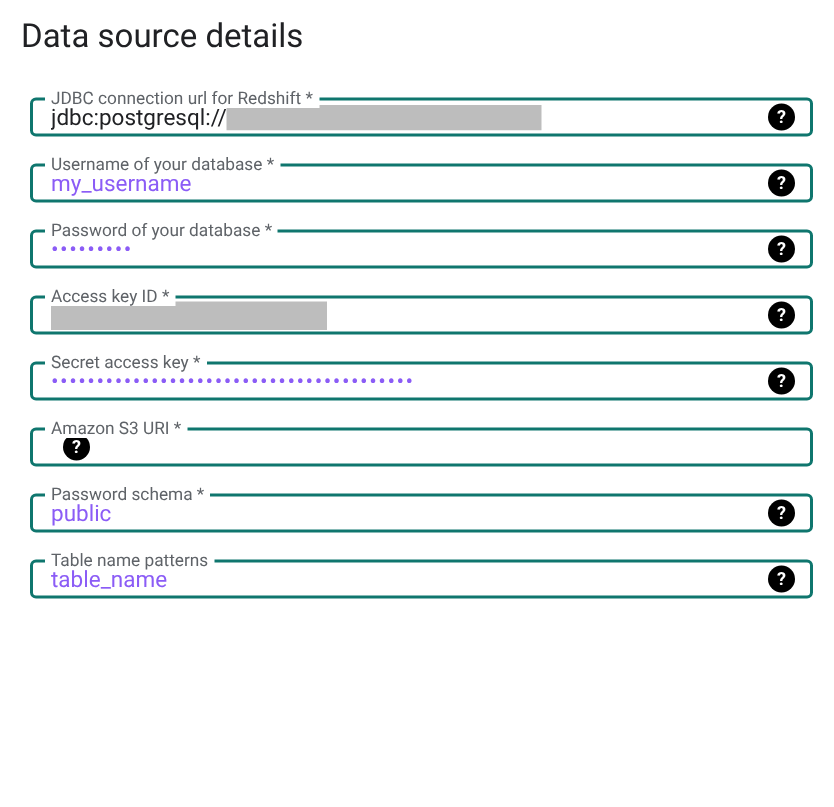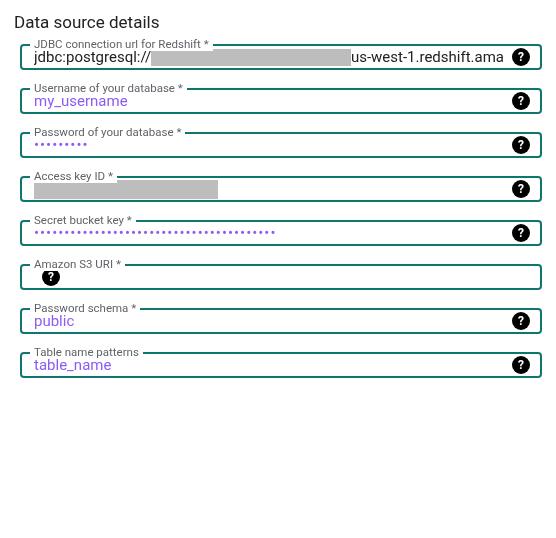--- a/index.html
+++ b/index.html
@@ -4,24 +4,24 @@
   <style>
     * { box-sizing: border-box; margin: 0; padding: 0; }
     body {
       font-family: -apple-system, BlinkMacSystemFont, "Segoe UI", Roboto, Arial, sans-serif;
       background: #fff;
       padding: 12px 14px;
       width: 556px;
       color: #202124;
     }
     .section-title {
-      font-size: 17px;
+      font-size: 22px;
       font-weight: 400;
       color: #202124;
-      margin-bottom: 12px;
+      margin-bottom: 28px;
     }
     .form-wrap {
       padding-left: 6px;
     }
     .field {
       position: relative;
       margin-bottom: 18px;
     }
     .field-label {
       position: absolute;
@@ -105,21 +105,20 @@
 <div class="section-title">Data source details</div>
 
 <div class="form-wrap">
 
   <div class="field">
     <div class="field-label">JDBC connection url for Redshift *</div>
     <div class="field-box">
       <div class="jdbc-line">
         <span>jdbc:postgresql://</span>
         <span class="redacted" style="width:210px"></span>
-        <span>us-west-1.redshift.ama</span>
       </div>
       <div class="help-icon">?</div>
     </div>
   </div>
 
   <div class="field">
     <div class="field-label">Username of your database *</div>
     <div class="field-box">
       <input class="field-input" type="text" value="my_username" style="">
       <div class="help-icon">?</div>
@@ -138,21 +137,21 @@
     <div class="field-label">Access key ID *</div>
     <div class="field-box">
       <div class="access-key-row">
         <span class="redacted-block"></span>
       </div>
       <div class="help-icon">?</div>
     </div>
   </div>
 
   <div class="field">
-    <div class="field-label">Secret bucket key *</div>
+    <div class="field-label">Secret access key *</div>
     <div class="field-box">
       <input class="field-input pw" type="text" value="••••••••••••••••••••••••••••••••••••••••" style="">
       <div class="help-icon">?</div>
     </div>
   </div>
 
   <div class="field">
     <div class="field-label">Amazon S3 URI *</div>
     <div class="field-box">
       <div class="help-icon">?</div>

